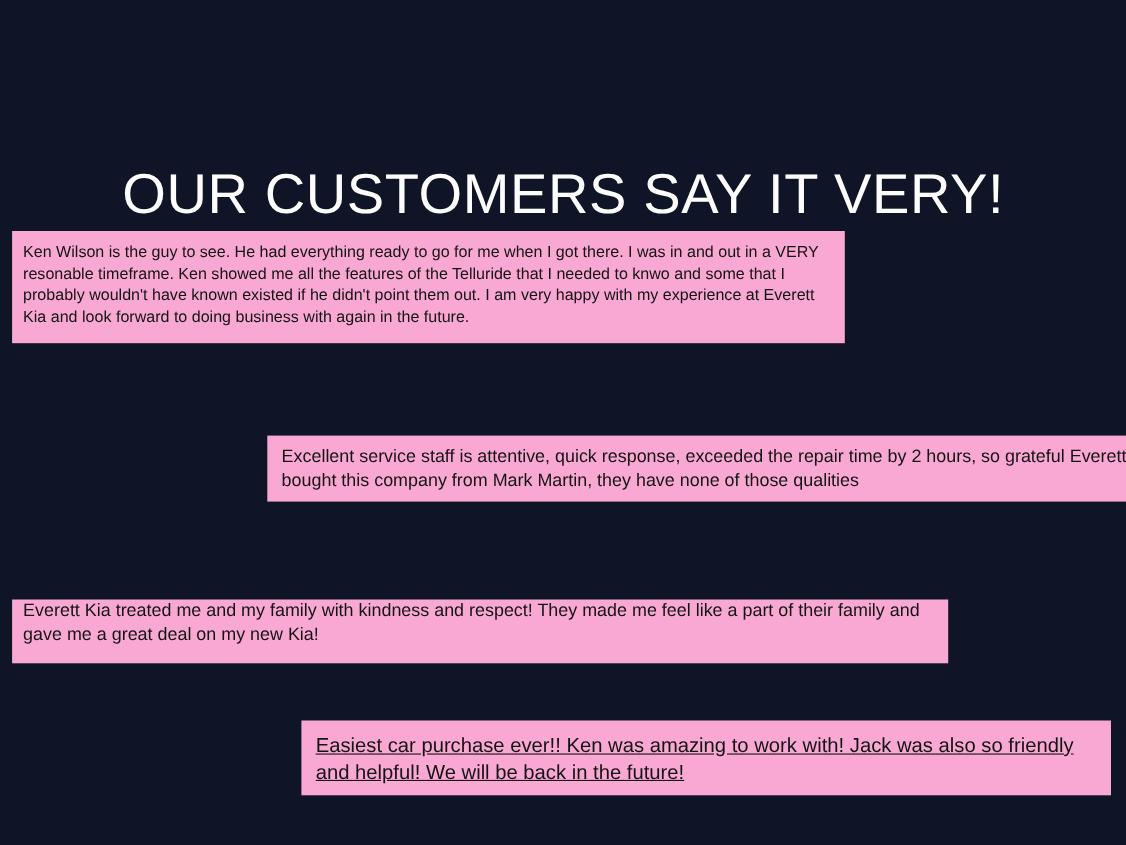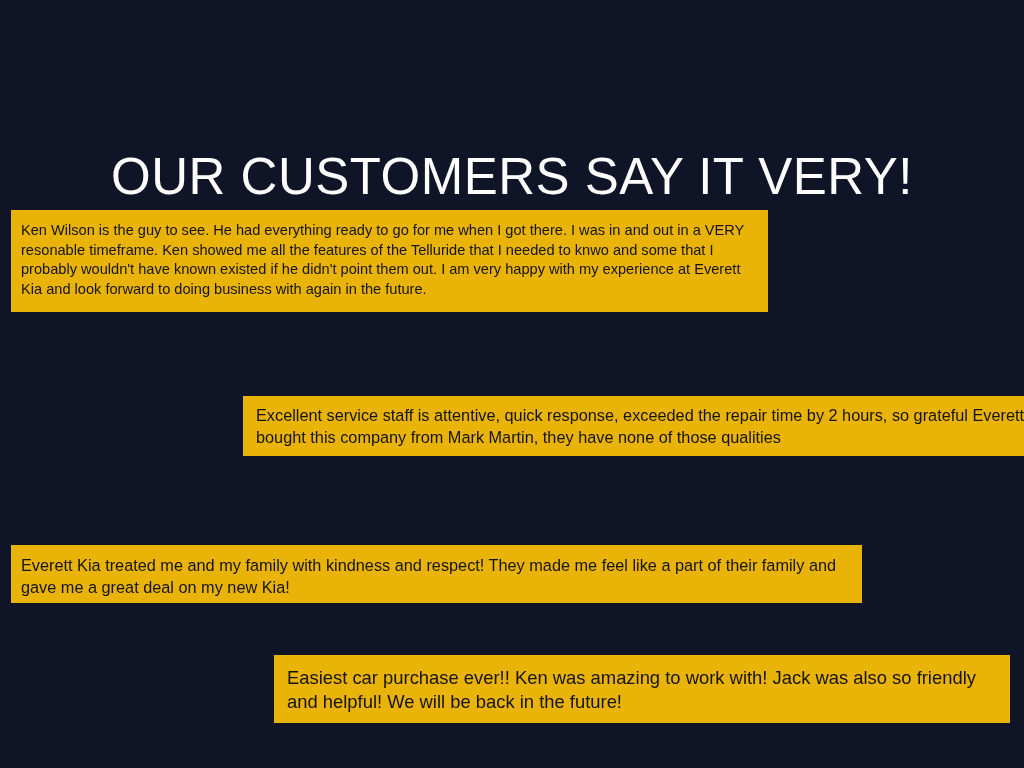--- a/index.html
+++ b/index.html
@@ -34,21 +34,21 @@
     font-size: 51px;
     font-weight: 400;
     letter-spacing: 0.5px;
     line-height: 60px;
     white-space: nowrap;
   }
 
   
   .testimonial {
     position: absolute;
-    background: #eab308;
+    background: #f9a8d4;
     color: #111111;
     font-family: "Liberation Sans", sans-serif;
     box-sizing: border-box;
     overflow: hidden;
   }
 
   .testimonial-text {
     display: block;
     margin: 0;
     padding: 0;
@@ -80,38 +80,39 @@
     font-size: 16.3px;
     line-height: 21.5px;
   }
 
   
   #testimonial-3 {
     left: 11px;
     top: 545px;
     width: 851px;
     height: 58px;
-    padding: 10px 12px 8px 10px;
+    padding: 0 12px 8px 10px;
   }
   #testimonial-3 .testimonial-text {
     font-size: 16.3px;
     line-height: 21.5px;
   }
 
   
   #testimonial-4 {
     left: 274px;
     top: 655px;
     width: 736px;
     height: 68px;
     padding: 11px 13px 9px 13px;
   }
   #testimonial-4 .testimonial-text {
     font-size: 18.4px;
     line-height: 24px;
+    text-decoration: underline;
   }
 </style>
 </head>
 <body>
 
 <div id="slide">
 
   <h1 id="slide-title">OUR CUSTOMERS SAY IT VERY!</h1>
 
   <div id="testimonial-1" class="testimonial">

